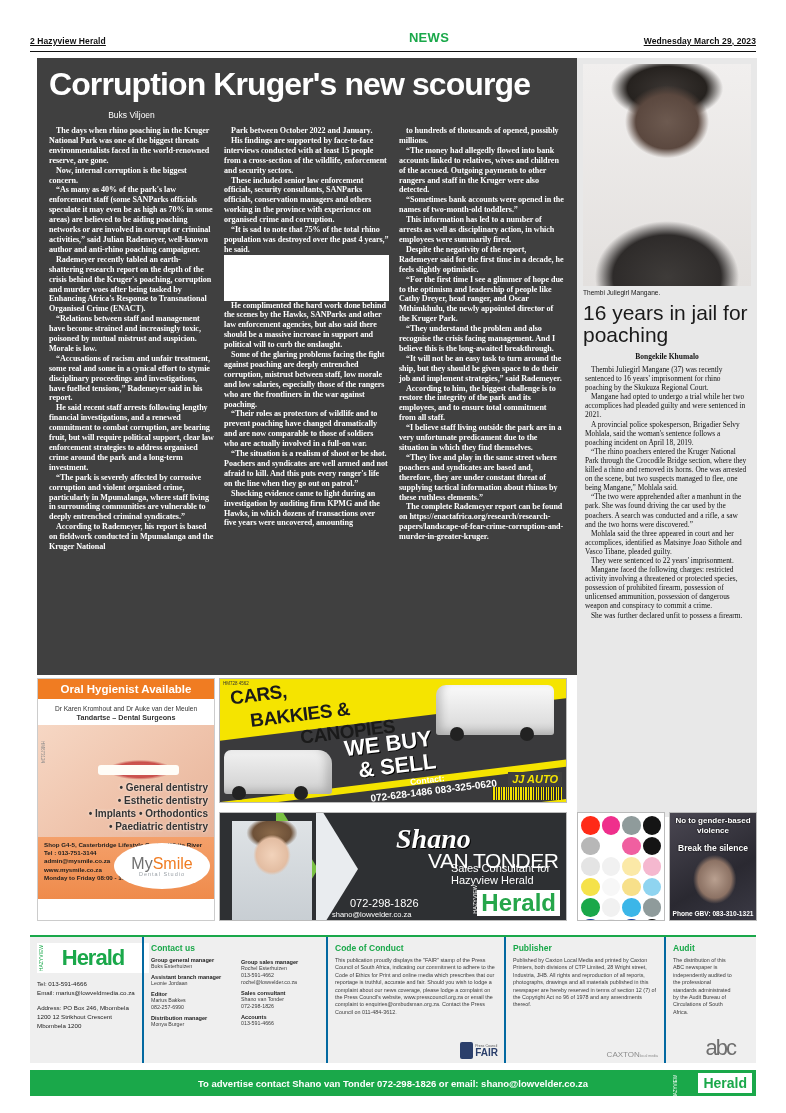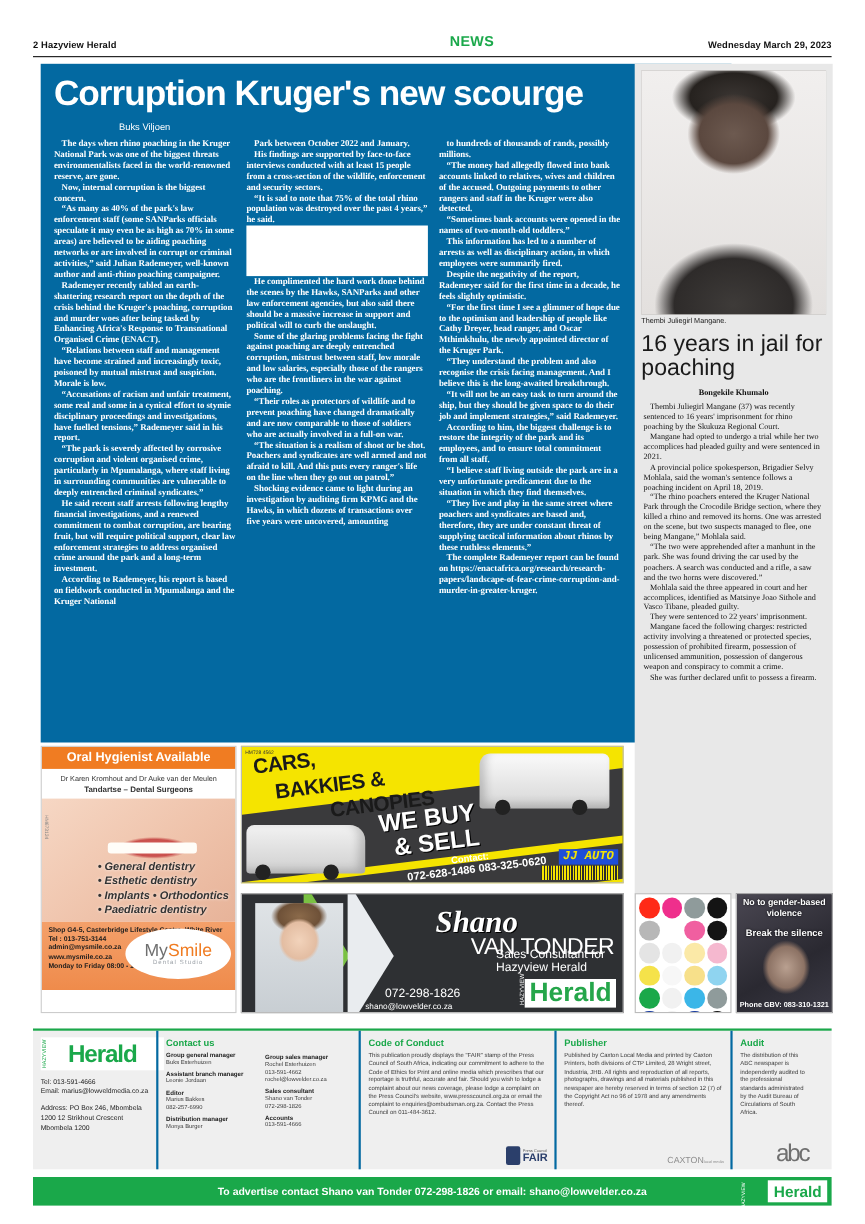--- a/index.html
+++ b/index.html
@@ -14,32 +14,32 @@
   .page { position:relative; width:786px; height:1113px; }
 
   
   .masthead {
     position:absolute; left:30px; top:30px; width:726px; height:22px;
     display:flex; align-items:center; justify-content:space-between;
     border-bottom:1px solid #111;
   }
   .mh-left, .mh-right {
     font-family:"Liberation Sans", sans-serif;
-    font-size:8.5px; font-weight:bold; color:#111; letter-spacing:0.1px;
+    font-size:8.5px; font-weight:bold; color:#111; letter-spacing:0.1px;text-decoration:underline;
   }
   .mh-center {
     font-family:"Liberation Sans", sans-serif;
     font-size:13px; font-weight:bold; color:#1aa84a; letter-spacing:0.3px;
     position:absolute; left:50%; transform:translateX(-50%); top:0px;margin-left:36px;
   }
 
   
   .story-green {
     position:absolute; left:37px; top:58px; width:628px; height:617px;
-    background:#0369a1; color:#fff; padding:0;
+    background:#404040; color:#fff; padding:0;
   }
   .headline {
     font-family:"Liberation Sans", sans-serif;
     font-weight:bold; font-size:32px; line-height:1.0;
     letter-spacing:-0.9px; color:#ffffff;
     padding:10px 12px 6px 12px;
   }
   .byline {
     font-family:"Liberation Sans", sans-serif;
     font-size:8.5px; color:#fff; text-align:center;
@@ -115,25 +115,24 @@
     background:
       radial-gradient(ellipse 52px 16px at 58% 40%, #d8605c 0%, #c9504c 48%, rgba(201,80,76,0) 62%),
       radial-gradient(ellipse 40px 9px at 58% 41%, #ffffff 0%, #f3ece6 70%, rgba(243,236,230,0) 78%),
       linear-gradient(140deg,#f6d7c4,#efc3ab 55%,#e7b399);
   }
   .dent-photo .teeth {
     position:absolute; left:34%; top:36%; width:46%; height:9%;
     background:#fffdf8; border-radius:3px;
   }
   .dent-list {
-    position:absolute; right:6px; bottom:4px; text-align:left;
+    position:absolute; right:6px; bottom:4px; text-align:right;
     font-family:"Liberation Sans", sans-serif; font-weight:bold;
     font-size:10px; line-height:13px; color:#333;
     text-shadow:0 0 3px rgba(255,255,255,.9);
-    font-style:italic;
   }
   .dent-foot {
     position:relative; background:linear-gradient(#f4a06a,#ef8b4b);
     height:62px; padding:4px 6px; color:#1d1d1d;
   }
   .dent-foot .addr {
     font-family:"Liberation Sans", sans-serif; font-weight:bold;
     font-size:6.2px; line-height:8.2px;
   }
   .dent-logo {
@@ -191,22 +190,22 @@
   }
   .auto-contact {
     position:absolute; left:190px; top:96px; font-family:"Liberation Sans", sans-serif;
     font-weight:bold; font-size:8.5px; color:#fff; transform:rotate(-7deg);
   }
   .auto-nums {
     position:absolute; left:150px; top:106px; font-family:"Liberation Sans", sans-serif;
     font-weight:bold; font-size:10px; color:#fff; transform:rotate(-7deg);
   }
   .auto-brand {
-    position:absolute; right:4px; bottom:16px; font-family:Liberation Mono, monospace;
-    font-weight:bold; font-size:11px; color:#f5e400; background:#1d4ed8;
+    position:absolute; right:4px; bottom:16px; font-family:Liberation Sans, sans-serif;
+    font-weight:bold; font-size:11px; color:#f5e400; background:#404040;
     padding:1px 4px; font-style:italic;
   }
   .auto-bar {
     position:absolute; right:4px; bottom:2px; width:70px; height:13px;
     background:repeating-linear-gradient(90deg,#2b2b2b 0 1px,#f5e400 1px 2.5px);
   }
   .auto-car-l {
     position:absolute; left:4px; bottom:8px; width:108px; height:44px;
     background:linear-gradient(#f2f2f2,#cfcfcf); border-radius:7px 14px 3px 3px;
     box-shadow:inset -6px -3px 8px rgba(0,0,0,.18);
@@ -419,37 +418,38 @@
     <div class="headline">Corruption Kruger's new scourge</div>
     <div class="byline">Buks Viljoen</div>
     <div class="cols3">
       <div class="col">
         <p>The days when rhino poaching in the Kruger National Park was one of the biggest threats environmentalists faced in the world-renowned reserve, are gone.</p>
         <p>Now, internal corruption is the biggest concern.</p>
         <p>“As many as 40% of the park's law enforcement staff (some SANParks officials speculate it may even be as high as 70% in some areas) are believed to be aiding poaching networks or are involved in corrupt or criminal activities,” said Julian Rademeyer, well-known author and anti-rhino poaching campaigner.</p>
         <p>Rademeyer recently tabled an earth-shattering research report on the depth of the crisis behind the Kruger's poaching, corruption and murder woes after being tasked by Enhancing Africa's Response to Transnational Organised Crime (ENACT).</p>
         <p>“Relations between staff and management have become strained and increasingly toxic, poisoned by mutual mistrust and suspicion. Morale is low.</p>
         <p>“Accusations of racism and unfair treatment, some real and some in a cynical effort to stymie disciplinary proceedings and investigations, have fuelled tensions,” Rademeyer said in his report.</p>
+        <p>He said recent staff arrests following lengthy financial investigations, and a renewed commitment to combat corruption, are bearing fruit, but will require political support, clear law enforcement strategies to address organised crime around the park and a long-term investment.</p>
         <p>“The park is severely affected by corrosive corruption and violent organised crime, particularly in Mpumalanga, where staff living in surrounding communities are vulnerable to deeply entrenched criminal syndicates.”</p>
-        <p>He said recent staff arrests following lengthy financial investigations, and a renewed commitment to combat corruption, are bearing fruit, but will require political support, clear law enforcement strategies to address organised crime around the park and a long-term investment.</p>
         <p>According to Rademeyer, his report is based on fieldwork conducted in Mpumalanga and the Kruger National</p>
       </div>
       <div class="col">
         <p>Park between October 2022 and January.</p>
         <p>His findings are supported by face-to-face interviews conducted with at least 15 people from a cross-section of the wildlife, enforcement and security sectors.</p>
+        <p>These included senior law enforcement officials, security consultants, SANParks officials, conservation managers and others working in the province with experience on organised crime and corruption.</p>
         <p>“It is sad to note that 75% of the total rhino population was destroyed over the past 4 years,” he said.</p>
         <p class="pullquote">'There should be a massive increase in support and political will to curb the onslaught'</p>
         <p>He complimented the hard work done behind the scenes by the Hawks, SANParks and other law enforcement agencies, but also said there should be a massive increase in support and political will to curb the onslaught.</p>
         <p>Some of the glaring problems facing the fight against poaching are deeply entrenched corruption, mistrust between staff, low morale and low salaries, especially those of the rangers who are the frontliners in the war against poaching.</p>
         <p>“Their roles as protectors of wildlife and to prevent poaching have changed dramatically and are now comparable to those of soldiers who are actually involved in a full-on war.</p>
         <p>“The situation is a realism of shoot or be shot. Poachers and syndicates are well armed and not afraid to kill. And this puts every ranger's life on the line when they go out on patrol.”</p>
         <p>Shocking evidence came to light during an investigation by auditing firm KPMG and the Hawks, in which dozens of transactions over five years were uncovered, amounting</p>
       </div>
       <div class="col">
-        <p>to hundreds of thousands of rands, possibly millions.</p>
+        <p>to hundreds of thousands of opened, possibly millions.</p>
         <p>“The money had allegedly flowed into bank accounts linked to relatives, wives and children of the accused. Outgoing payments to other rangers and staff in the Kruger were also detected.</p>
         <p>“Sometimes bank accounts were opened in the names of two-month-old toddlers.”</p>
         <p>This information has led to a number of arrests as well as disciplinary action, in which employees were summarily fired.</p>
         <p>Despite the negativity of the report, Rademeyer said for the first time in a decade, he feels slightly optimistic.</p>
         <p>“For the first time I see a glimmer of hope due to the optimism and leadership of people like Cathy Dreyer, head ranger, and Oscar Mthimkhulu, the newly appointed director of the Kruger Park.</p>
         <p>“They understand the problem and also recognise the crisis facing management. And I believe this is the long-awaited breakthrough.</p>
         <p>“It will not be an easy task to turn around the ship, but they should be given space to do their job and implement strategies,” said Rademeyer.</p>
         <p>According to him, the biggest challenge is to restore the integrity of the park and its employees, and to ensure total commitment from all staff.</p>
         <p>“I believe staff living outside the park are in a very unfortunate predicament due to the situation in which they find themselves.</p>
         <p>“They live and play in the same street where poachers and syndicates are based and, therefore, they are under constant threat of supplying tactical information about rhinos by these ruthless elements.”</p>

